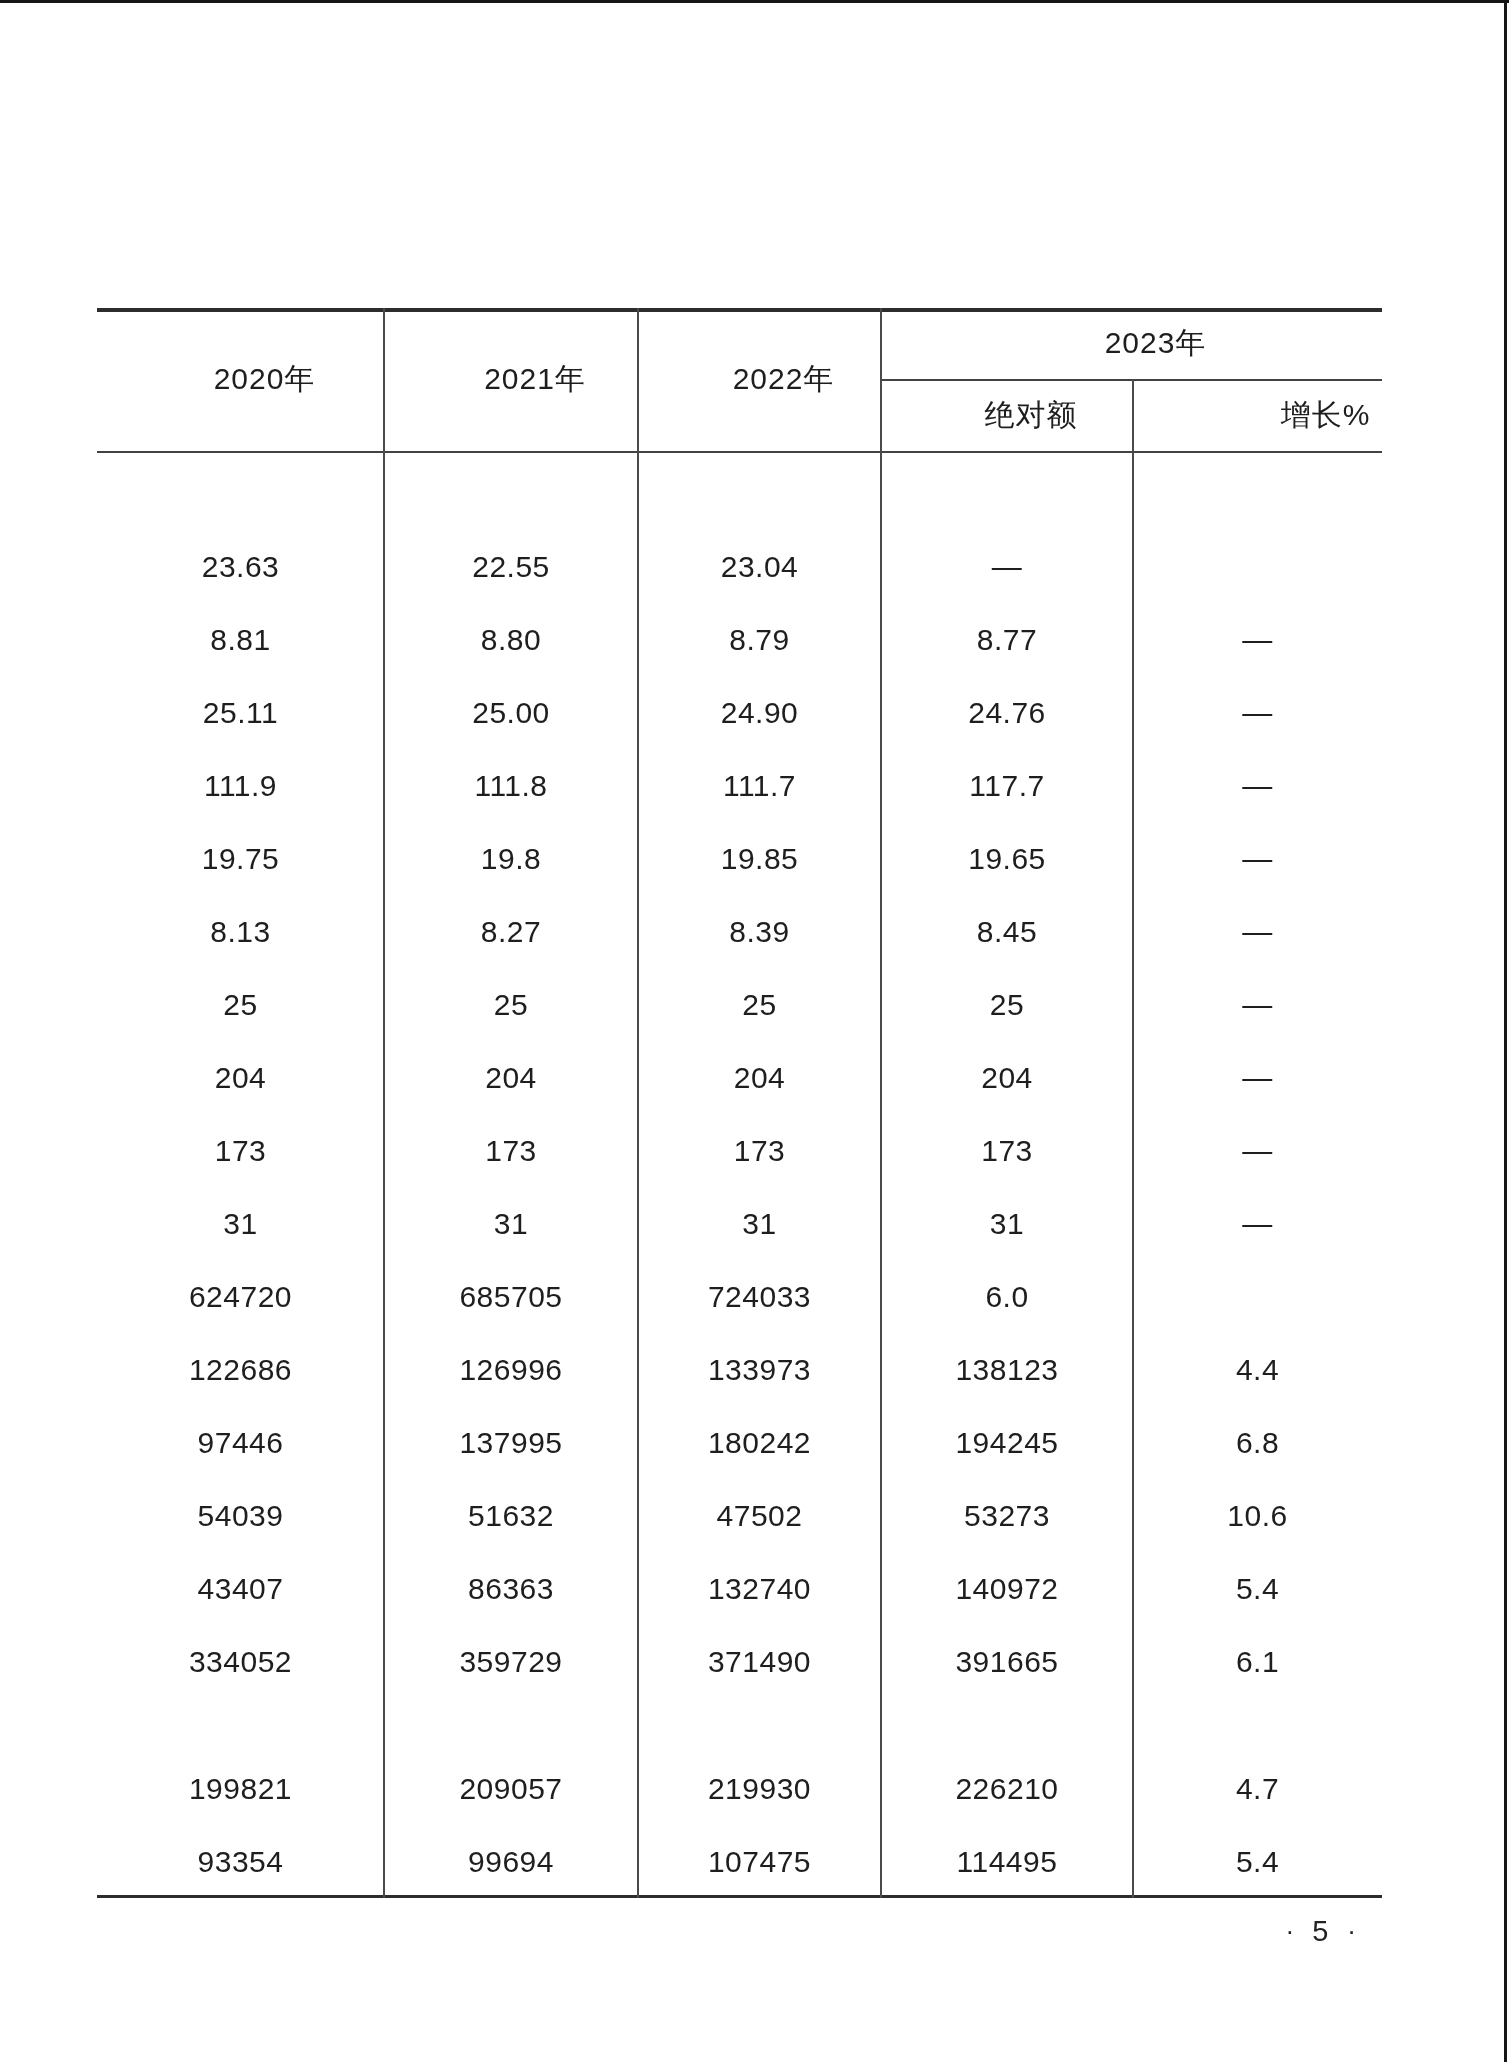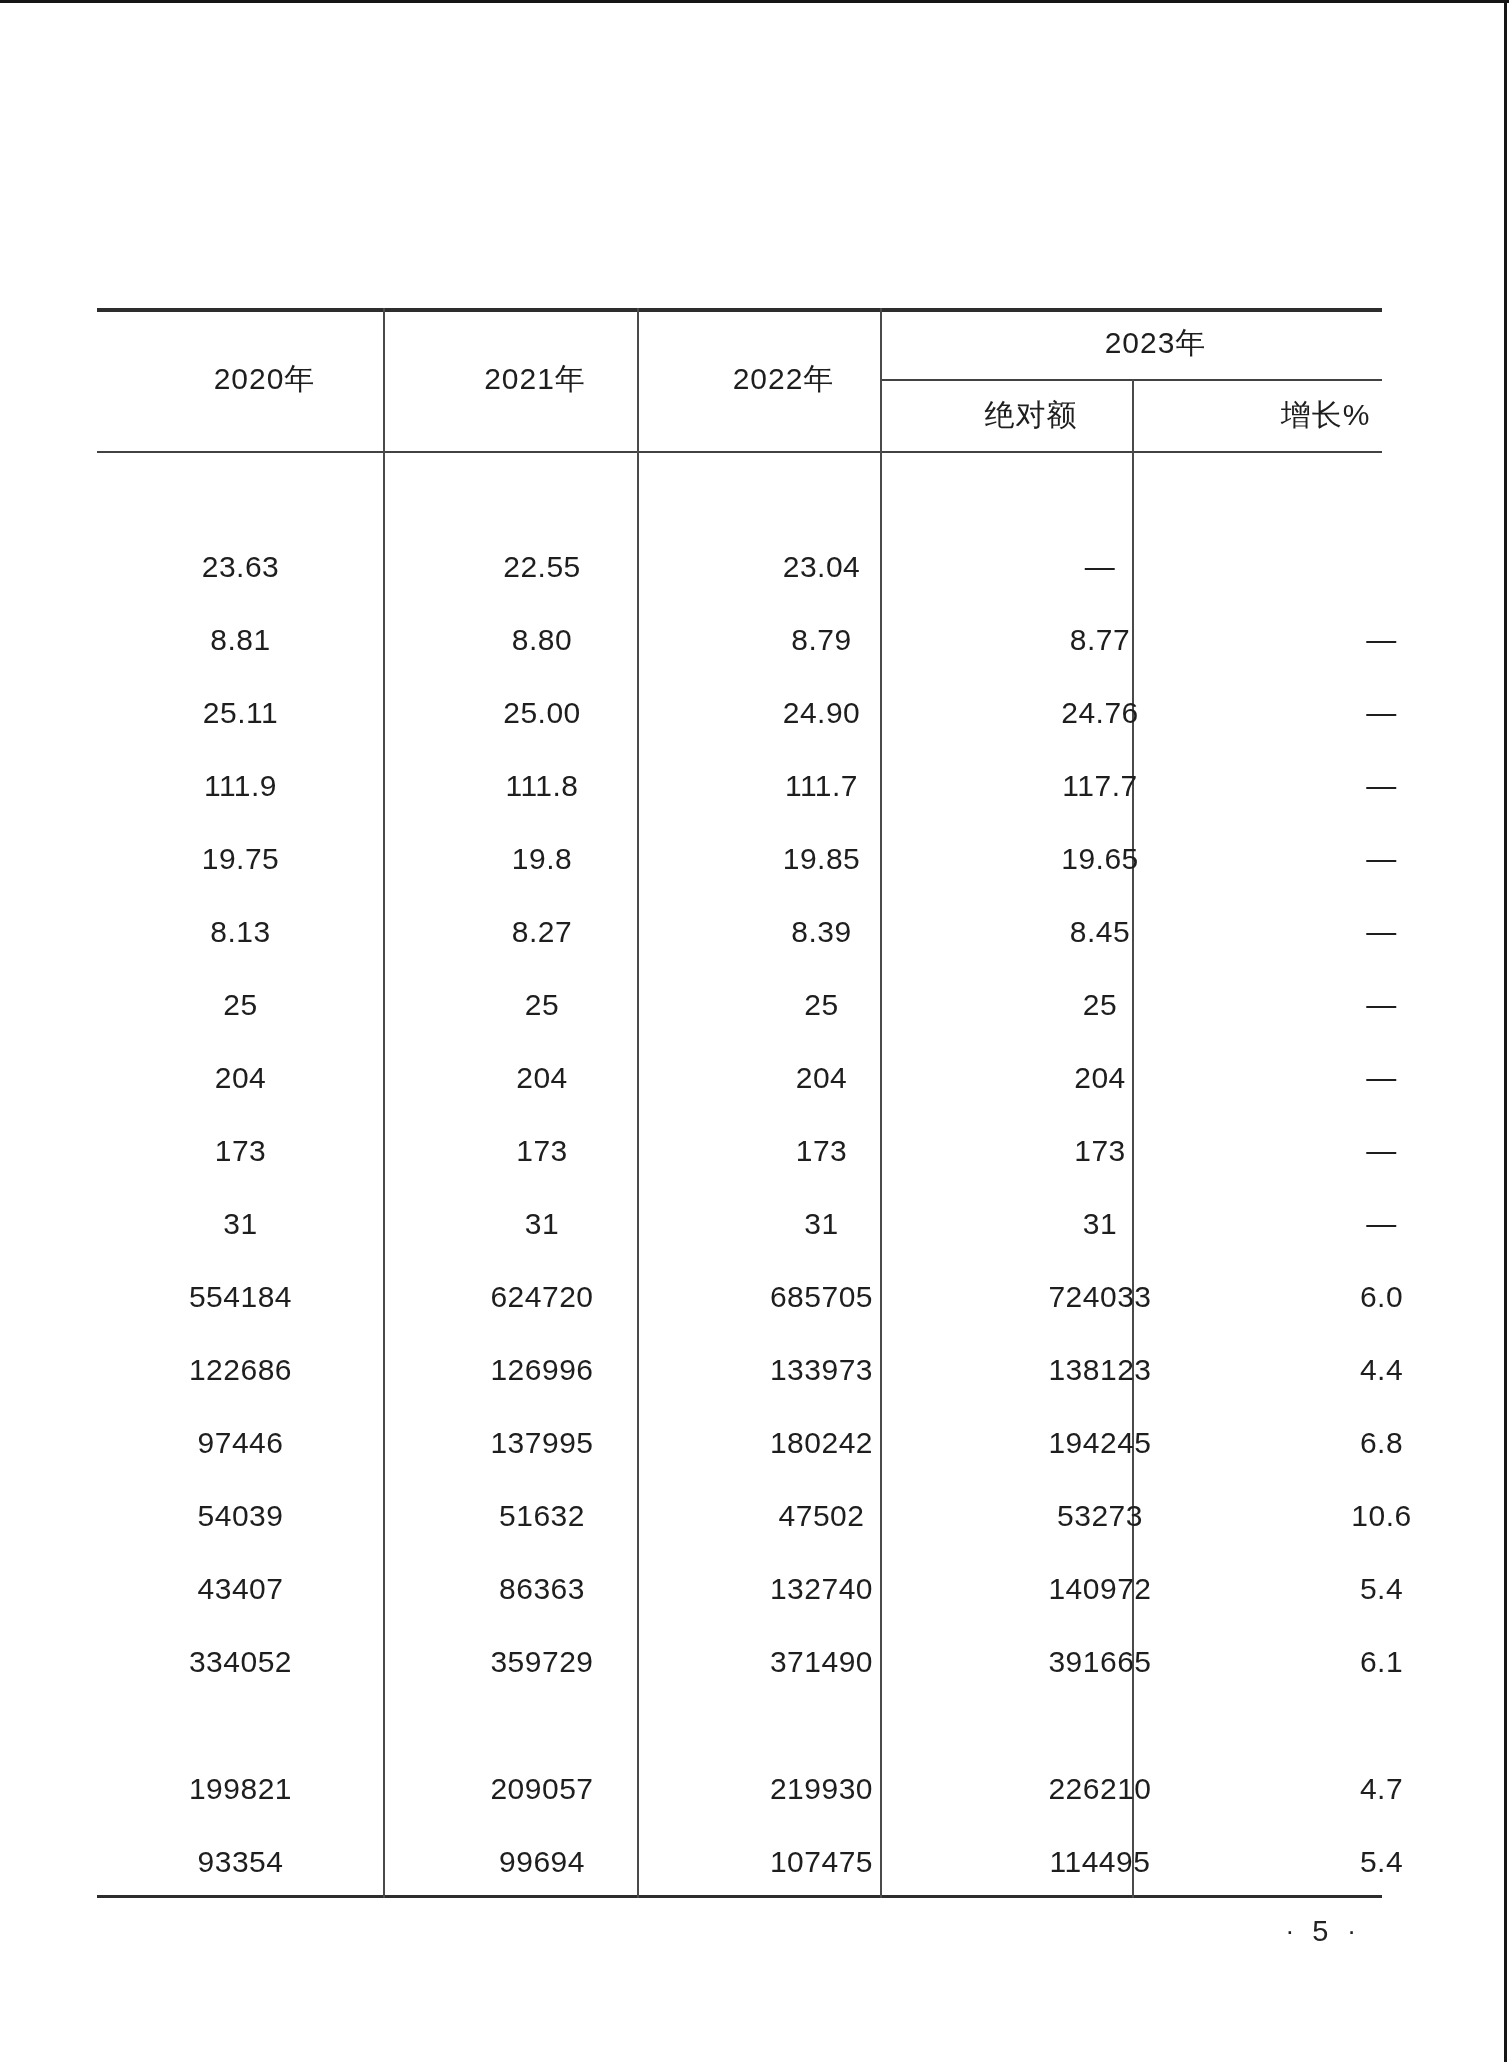--- a/index.html
+++ b/index.html
@@ -83,21 +83,20 @@
   .tbody {
     position: absolute;
     top: 145px; left: 0; width: 100%;
     padding-top: 77px;
     box-sizing: border-box;
   }
   .row {
     display: grid;
     grid-template-columns: 287px 254px 243px 252px 249px;
     height: 73px;
-    gap: 31px;
   }
   .row.gap { height: 54px; }
   .cell {
     display: flex;
     align-items: center;
     justify-content: center;
     letter-spacing: 0.5px;
   }
   
   .footer {
@@ -208,21 +207,20 @@
           <div class="cell">—</div>
         </div>
         <div class="row">
           <div class="cell">31</div>
           <div class="cell">31</div>
           <div class="cell">31</div>
           <div class="cell">31</div>
           <div class="cell">—</div>
         </div>
         <div class="row">
-          <div class="cell">554184</div>
           <div class="cell">624720</div>
           <div class="cell">685705</div>
           <div class="cell">724033</div>
           <div class="cell">6.0</div>
         </div>
         <div class="row">
           <div class="cell">122686</div>
           <div class="cell">126996</div>
           <div class="cell">133973</div>
           <div class="cell">138123</div>

